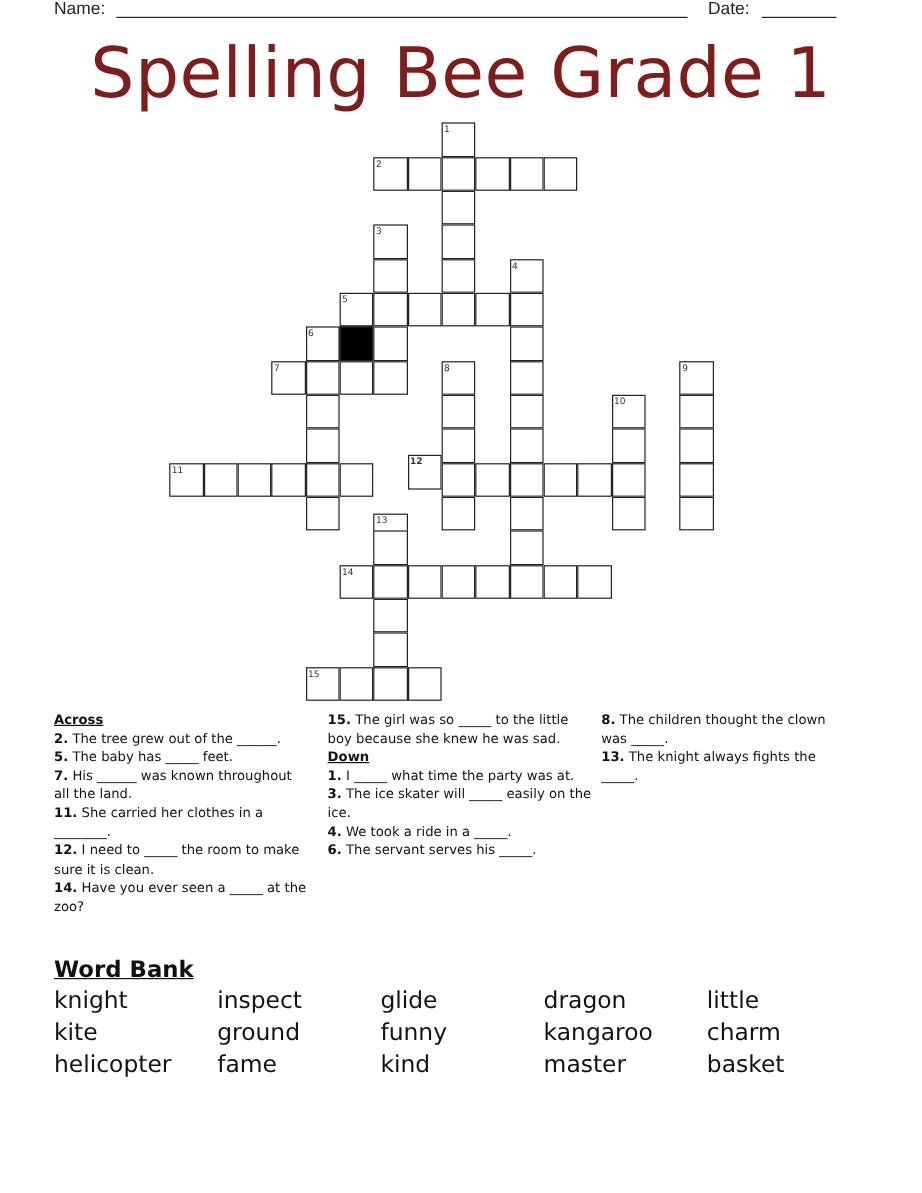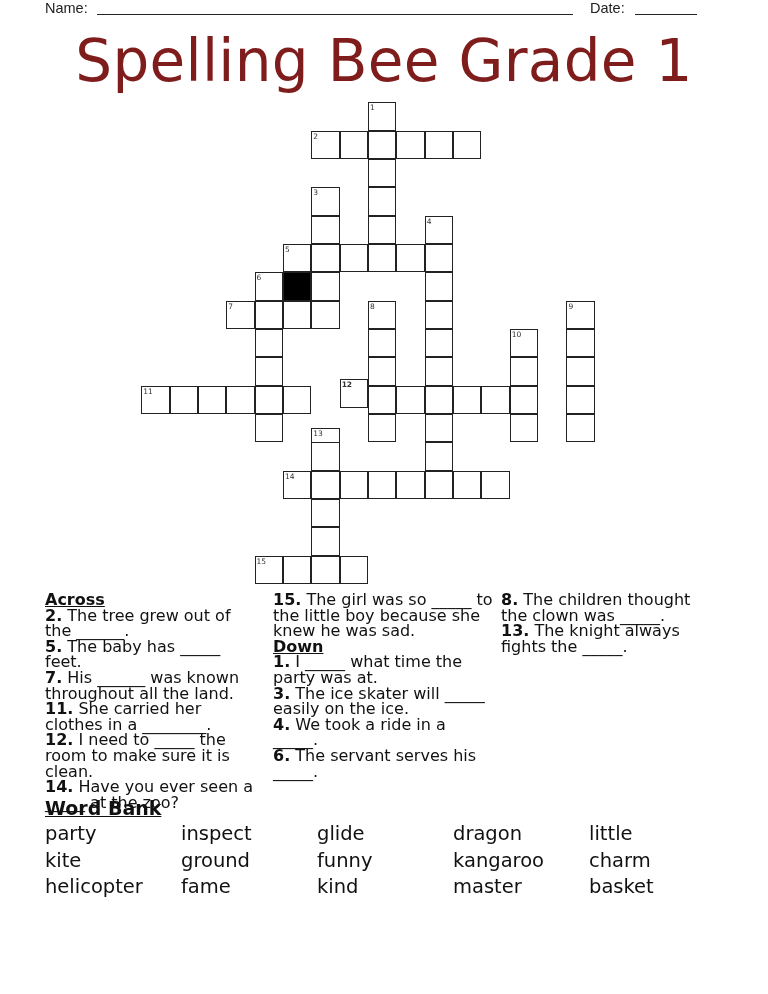--- a/index.html
+++ b/index.html
@@ -11,21 +11,21 @@
   .header-line .date-label { position: absolute; left: 545px; top: 0; }
   .header-line .date-blank { position: absolute; left: 590px; top: 14px; width: 62px; border-bottom: 1.2px solid #222; }
   .title { position: absolute; top: 30px; left: 0; width: 768px; text-align: center;
     font-family: "DejaVu Sans", sans-serif; font-size: 58px; line-height: 62px; color: #7f1d1d; letter-spacing: 0.3px; }
   .grid { position: absolute; left: 0; top: 0; width: 768px; height: 600px; }
   .cell { position: absolute; width: 28.35px; height: 28.35px; box-sizing: border-box;
     border: 1.6px solid #222; background: #fff; margin-left: -0.8px; margin-top: -0.8px; }
   .cell.black { background: #000; }
   .cell .num { position: absolute; left: 1px; top: 0px; font-family: "DejaVu Sans", sans-serif;
     font-size: 7.5px; line-height: 9px; color: #333; }
-  .clues { position: absolute; top: 592px; font-family: "DejaVu Sans", sans-serif; font-size: 16px;
+  .clues { position: absolute; top: 592px; font-family: "DejaVu Sans", sans-serif; font-size: 11px;
     line-height: 15.6px; color: #111; }
   .clues .heading { font-weight: bold; text-decoration: underline; }
   .clues .clue .n { font-weight: bold; }
   .col1 { left: 45px; width: 212px; }
   .col2 { left: 273px; width: 222px; }
   .col3 { left: 501px; width: 210px; }
   .wordbank { position: absolute; top: 795px; left: 45px; width: 700px; font-family: "DejaVu Sans", sans-serif; }
   .wordbank .wb-title { font-size: 19px; font-weight: bold; text-decoration: underline; line-height: 26px; }
   .wordbank .wb-grid { display: grid; grid-template-columns: 136px 136px 136px 136px 136px; margin-top: 0px; }
   .wordbank .wb-word { font-size: 19.5px; line-height: 26.7px; color: #111; }
@@ -171,21 +171,21 @@
 </div>
 
 <div class="clues col3">
   <div class="clue"><span class="n">8.</span><span> The children thought the clown was _____.</span></div>
   <div class="clue"><span class="n">13.</span><span> The knight always fights the _____.</span></div>
 </div>
 
 <div class="wordbank">
   <div class="wb-title">Word Bank</div>
   <div class="wb-grid">
-    <div class="wb-word">party</div>
+    <div class="wb-word">knight</div>
     <div class="wb-word">inspect</div>
     <div class="wb-word">glide</div>
     <div class="wb-word">dragon</div>
     <div class="wb-word">little</div>
     <div class="wb-word">kite</div>
     <div class="wb-word">ground</div>
     <div class="wb-word">funny</div>
     <div class="wb-word">kangaroo</div>
     <div class="wb-word">charm</div>
     <div class="wb-word">helicopter</div>

